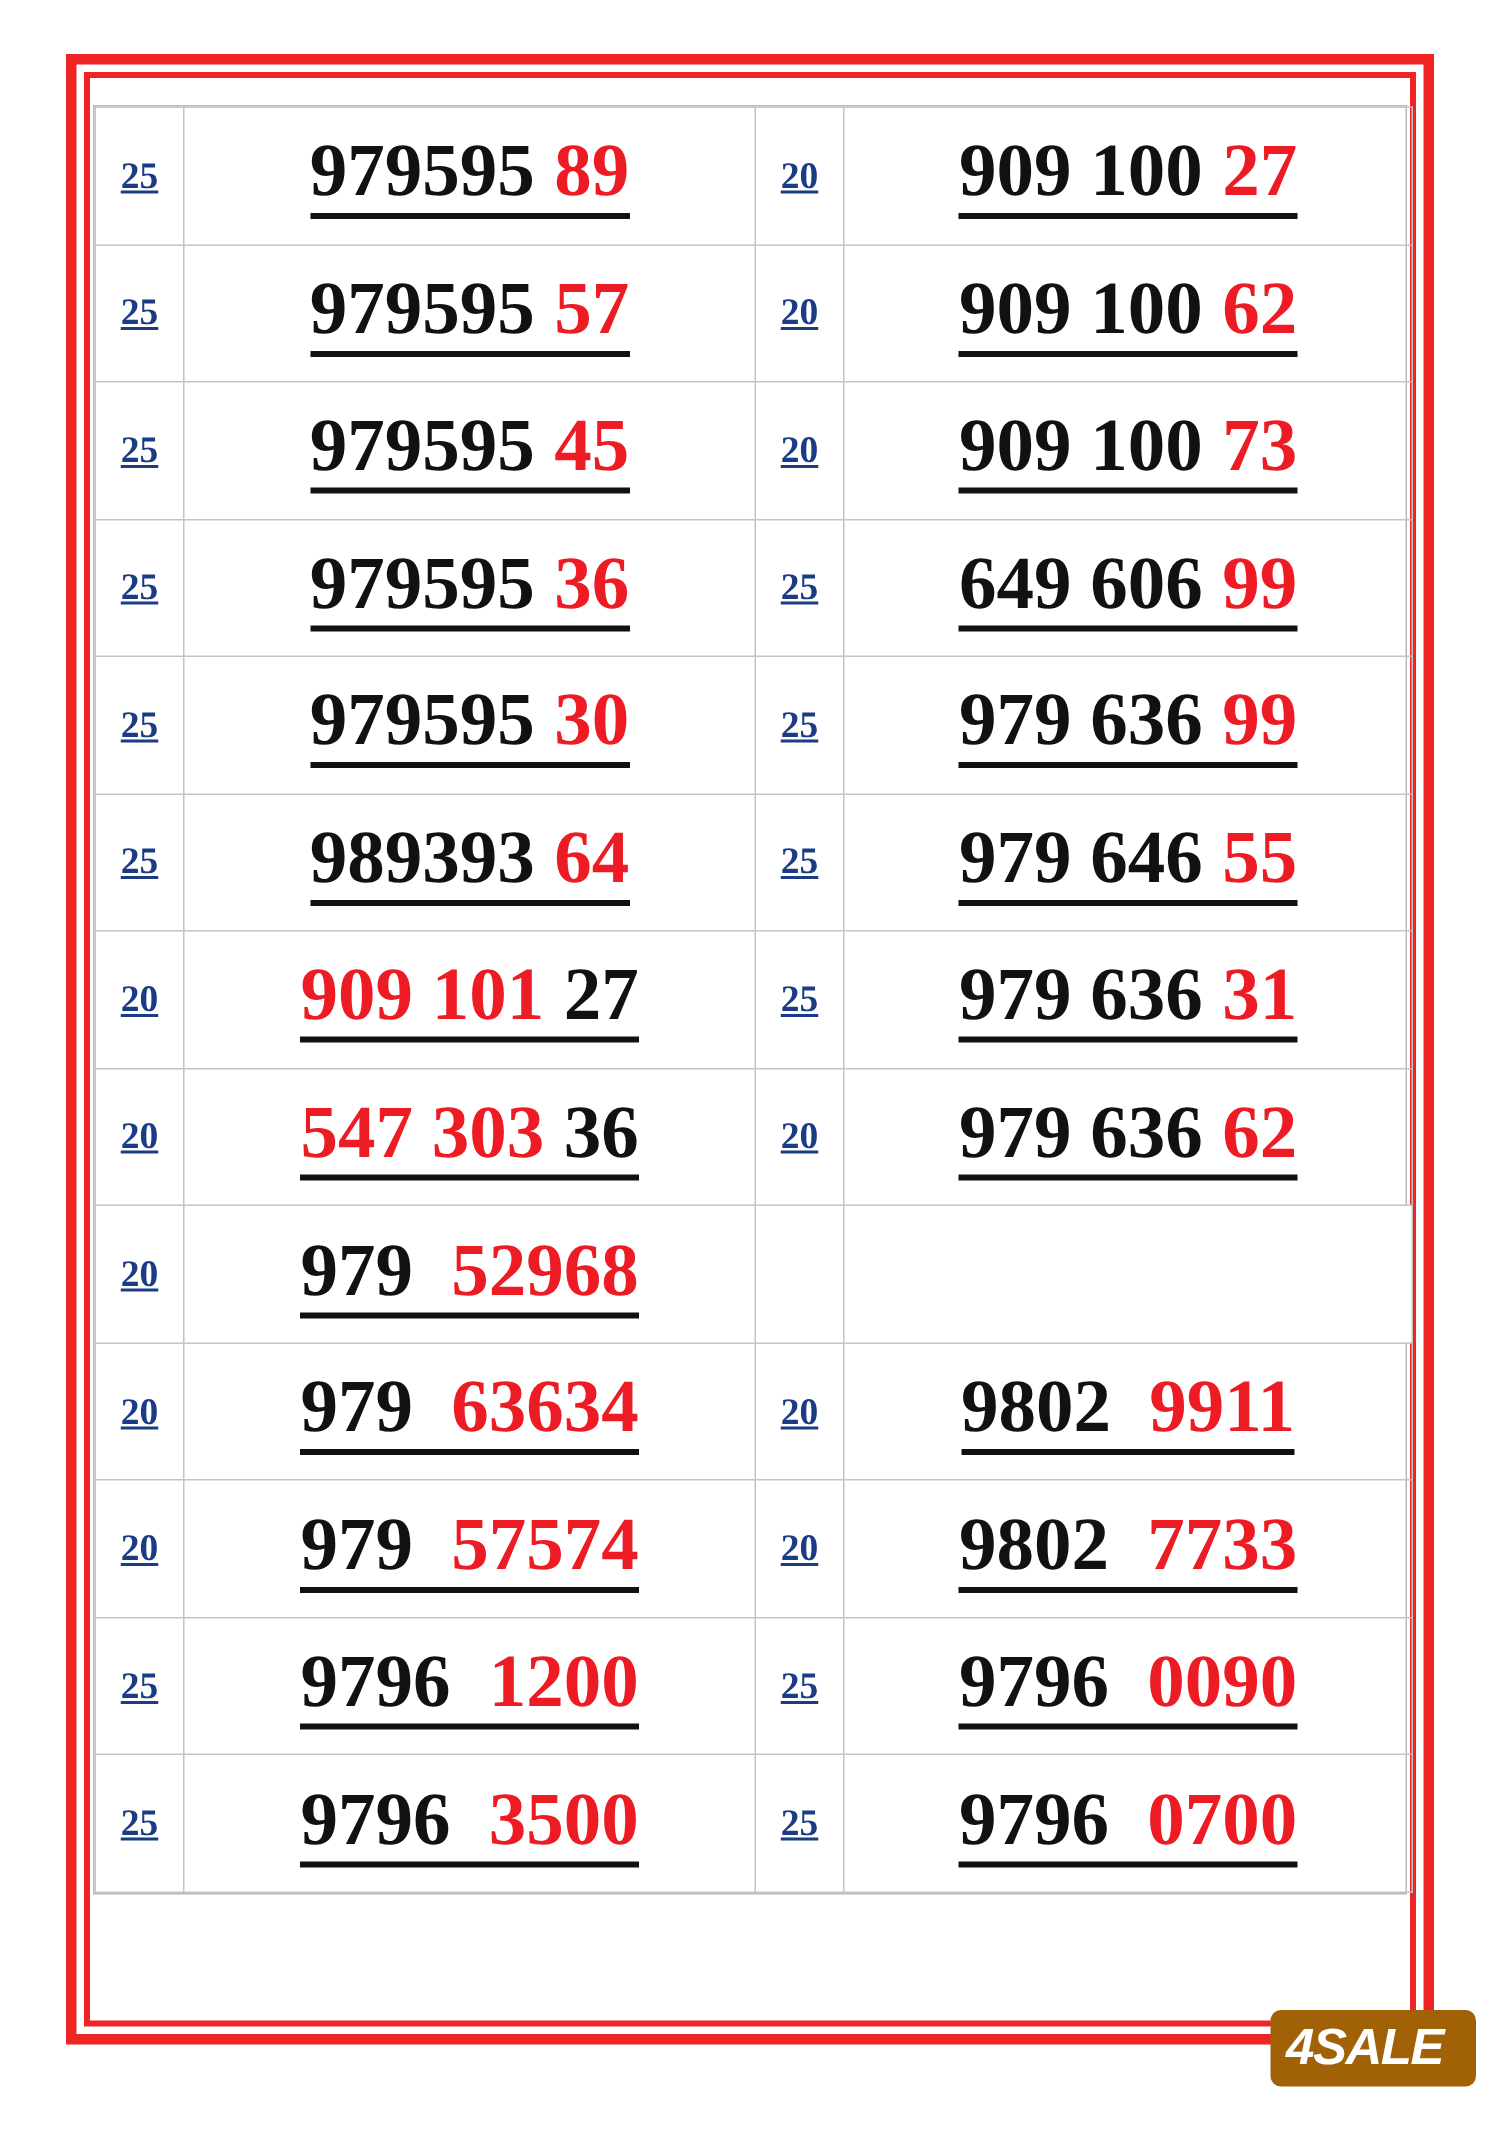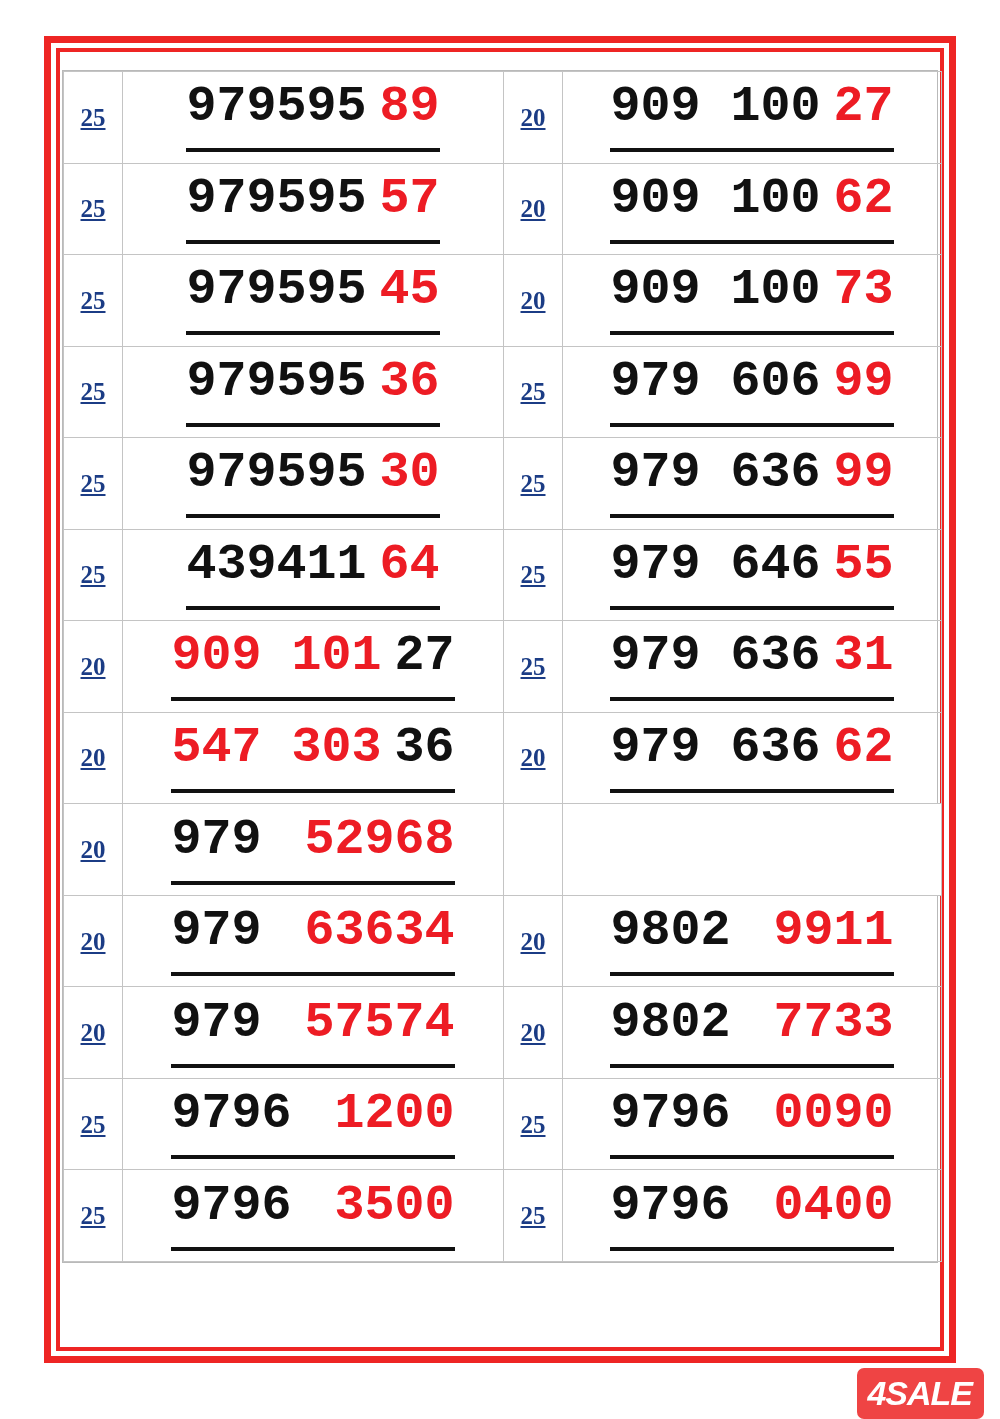--- a/index.html
+++ b/index.html
@@ -83,47 +83,47 @@
     font-weight: bold;
     font-size: 25px;
     color: #1b3c85;
     text-decoration: underline;
     letter-spacing: 0px;
     line-height: 1;
     display: inline-block;
   }
 
   .number {
-    font-family: Liberation Mono, monospace;
+    font-family: Liberation Serif, serif;
     font-weight: bold;
     font-size: 50px;
     line-height: 1;
     white-space: nowrap;
     display: inline-block;
     border-bottom: 4px solid #111111;
-    padding-bottom: 16px;
+    padding-bottom: 4px;
   }
   .number .blk { color: #111111; }
   .number .red { color: #ed1c24; }
   .number .sp { display: inline-block; width: 13px; }
   .empty-cell { background: #ffffff; }
 
   
   #watermark {
     position: absolute;
     right: 16px;
-    bottom: 0;
-    background: #ef4444;
+    bottom: 28px;
+    background: #a16207;
     color: #ffffff;
     font-family: "Liberation Sans", sans-serif;
     font-weight: bold;
     font-style: italic;
     font-size: 34px;
     line-height: 1;
-    padding: 8px 12px 9px 10px;
+    padding: 8px 22px 9px 10px;
     border-radius: 7px;
     letter-spacing: -1px;
   }
 </style>
 </head>
 <body>
 
 <div id="page">
 
   <div id="frame-outer">
@@ -148,31 +148,31 @@
           <tr>
             <td class="qty col-left-qty"><span class="qty-label">25</span></td>
             <td class="num col-left-num"><span class="number"><span class="blk">979595</span><span class="sp"></span><span class="red">45</span></span></td>
             <td class="qty col-right-qty"><span class="qty-label">20</span></td>
             <td class="num col-right-num"><span class="number"><span class="blk">909 100</span><span class="sp"></span><span class="red">73</span></span></td>
           </tr>
           <tr>
             <td class="qty col-left-qty"><span class="qty-label">25</span></td>
             <td class="num col-left-num"><span class="number"><span class="blk">979595</span><span class="sp"></span><span class="red">36</span></span></td>
             <td class="qty col-right-qty"><span class="qty-label">25</span></td>
-            <td class="num col-right-num"><span class="number"><span class="blk">979 606</span><span class="sp"></span><span class="red">99</span></span></td>
+            <td class="num col-right-num"><span class="number"><span class="blk">649 606</span><span class="sp"></span><span class="red">99</span></span></td>
           </tr>
           <tr>
             <td class="qty col-left-qty"><span class="qty-label">25</span></td>
             <td class="num col-left-num"><span class="number"><span class="blk">979595</span><span class="sp"></span><span class="red">30</span></span></td>
             <td class="qty col-right-qty"><span class="qty-label">25</span></td>
             <td class="num col-right-num"><span class="number"><span class="blk">979 636</span><span class="sp"></span><span class="red">99</span></span></td>
           </tr>
           <tr>
             <td class="qty col-left-qty"><span class="qty-label">25</span></td>
-            <td class="num col-left-num"><span class="number"><span class="blk">439411</span><span class="sp"></span><span class="red">64</span></span></td>
+            <td class="num col-left-num"><span class="number"><span class="blk">989393</span><span class="sp"></span><span class="red">64</span></span></td>
             <td class="qty col-right-qty"><span class="qty-label">25</span></td>
             <td class="num col-right-num"><span class="number"><span class="blk">979 646</span><span class="sp"></span><span class="red">55</span></span></td>
           </tr>
           <tr>
             <td class="qty col-left-qty"><span class="qty-label">20</span></td>
             <td class="num col-left-num"><span class="number"><span class="red">909 101</span><span class="sp"></span><span class="blk">27</span></span></td>
             <td class="qty col-right-qty"><span class="qty-label">25</span></td>
             <td class="num col-right-num"><span class="number"><span class="blk">979 636</span><span class="sp"></span><span class="red">31</span></span></td>
           </tr>
           <tr>
@@ -202,21 +202,21 @@
           <tr>
             <td class="qty col-left-qty"><span class="qty-label">25</span></td>
             <td class="num col-left-num"><span class="number"><span class="blk">9796 </span><span class="sp"></span><span class="red">1200</span></span></td>
             <td class="qty col-right-qty"><span class="qty-label">25</span></td>
             <td class="num col-right-num"><span class="number"><span class="blk">9796 </span><span class="sp"></span><span class="red">0090</span></span></td>
           </tr>
           <tr>
             <td class="qty col-left-qty"><span class="qty-label">25</span></td>
             <td class="num col-left-num"><span class="number"><span class="blk">9796 </span><span class="sp"></span><span class="red">3500</span></span></td>
             <td class="qty col-right-qty"><span class="qty-label">25</span></td>
-            <td class="num col-right-num"><span class="number"><span class="blk">9796 </span><span class="sp"></span><span class="red">0400</span></span></td>
+            <td class="num col-right-num"><span class="number"><span class="blk">9796 </span><span class="sp"></span><span class="red">0700</span></span></td>
           </tr>
         </tbody>
     </table>
   </div>
 
   <div id="watermark">4SALE</div>
 
 </div>
 
 </body></html>

